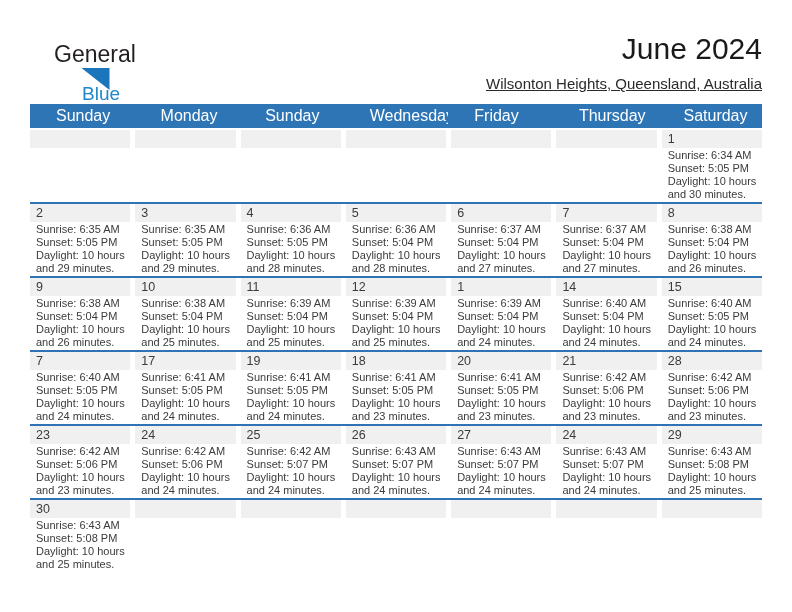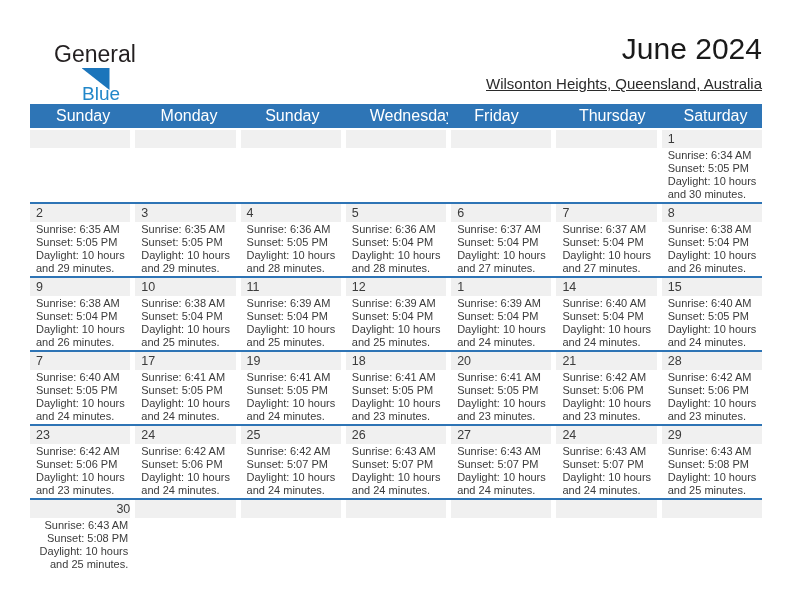--- a/index.html
+++ b/index.html
@@ -41,21 +41,21 @@
   .day-header-cell {
     flex: 1 1 0; color: #ffffff; font-size: 16px; line-height: 24px;
     padding-left: 26px; overflow: hidden; white-space: nowrap;
   }
 
   .week {
     display: flex; column-gap: 5px; height: 72px;
     border-bottom: 2px solid var(--line-blue, #2e74b5);
     overflow: hidden;
   }
-  .week:last-child { border-bottom: none; text-align: right; }
+  .week:last-child { border-bottom: none; }
   .day-cell { flex: 1 1 0; min-width: 0; }
   .day-number {
     height: 18px; line-height: 18px; background: var(--band-gray, #f0f0f0);
     font-size: 12.5px; color: #3b3b3b; padding-left: 6px;
   }
   .cell-lines { padding: 1px 2px 0 6px; }
   .cell-line {
     font-size: 11px; line-height: 13px; color: #3b3b3b; white-space: nowrap; overflow: hidden;
   }
 </style>

